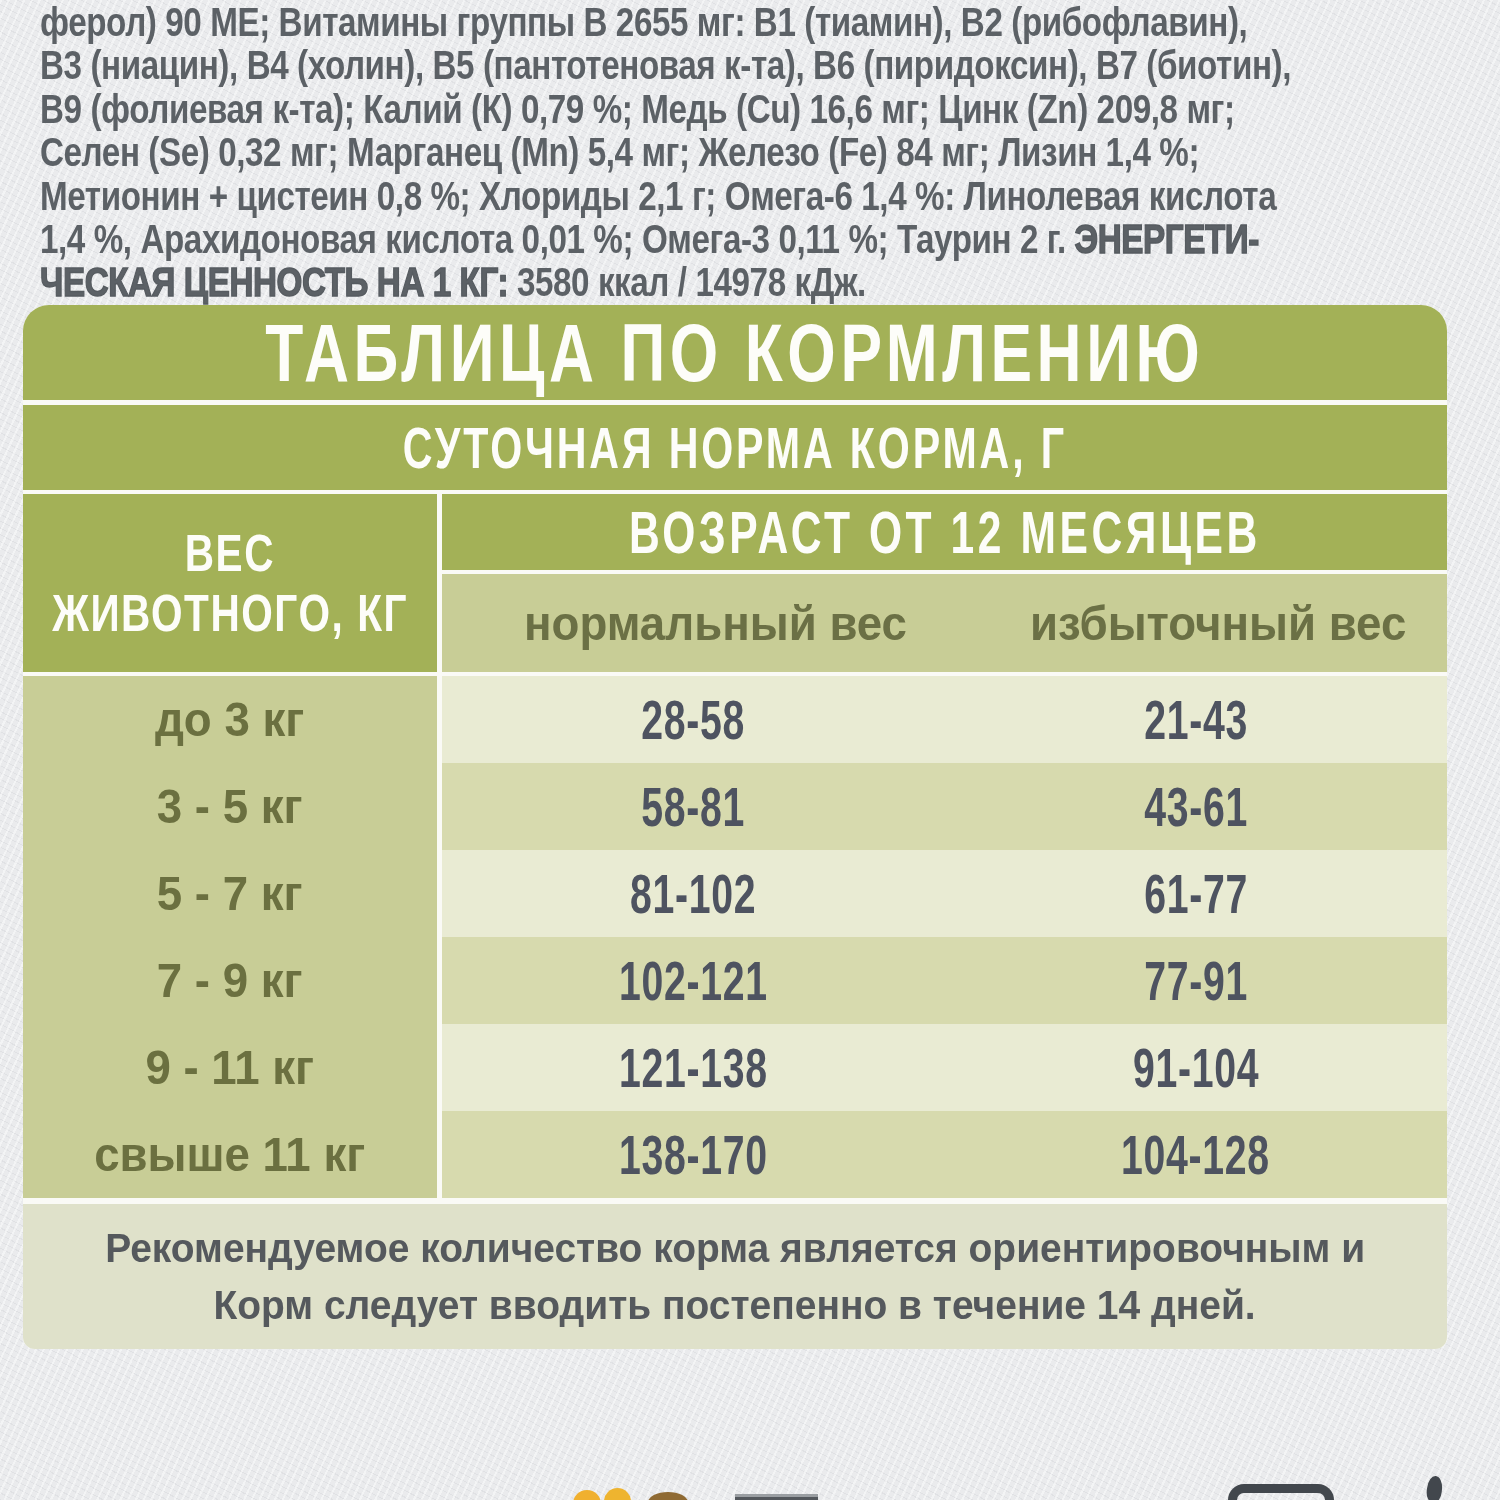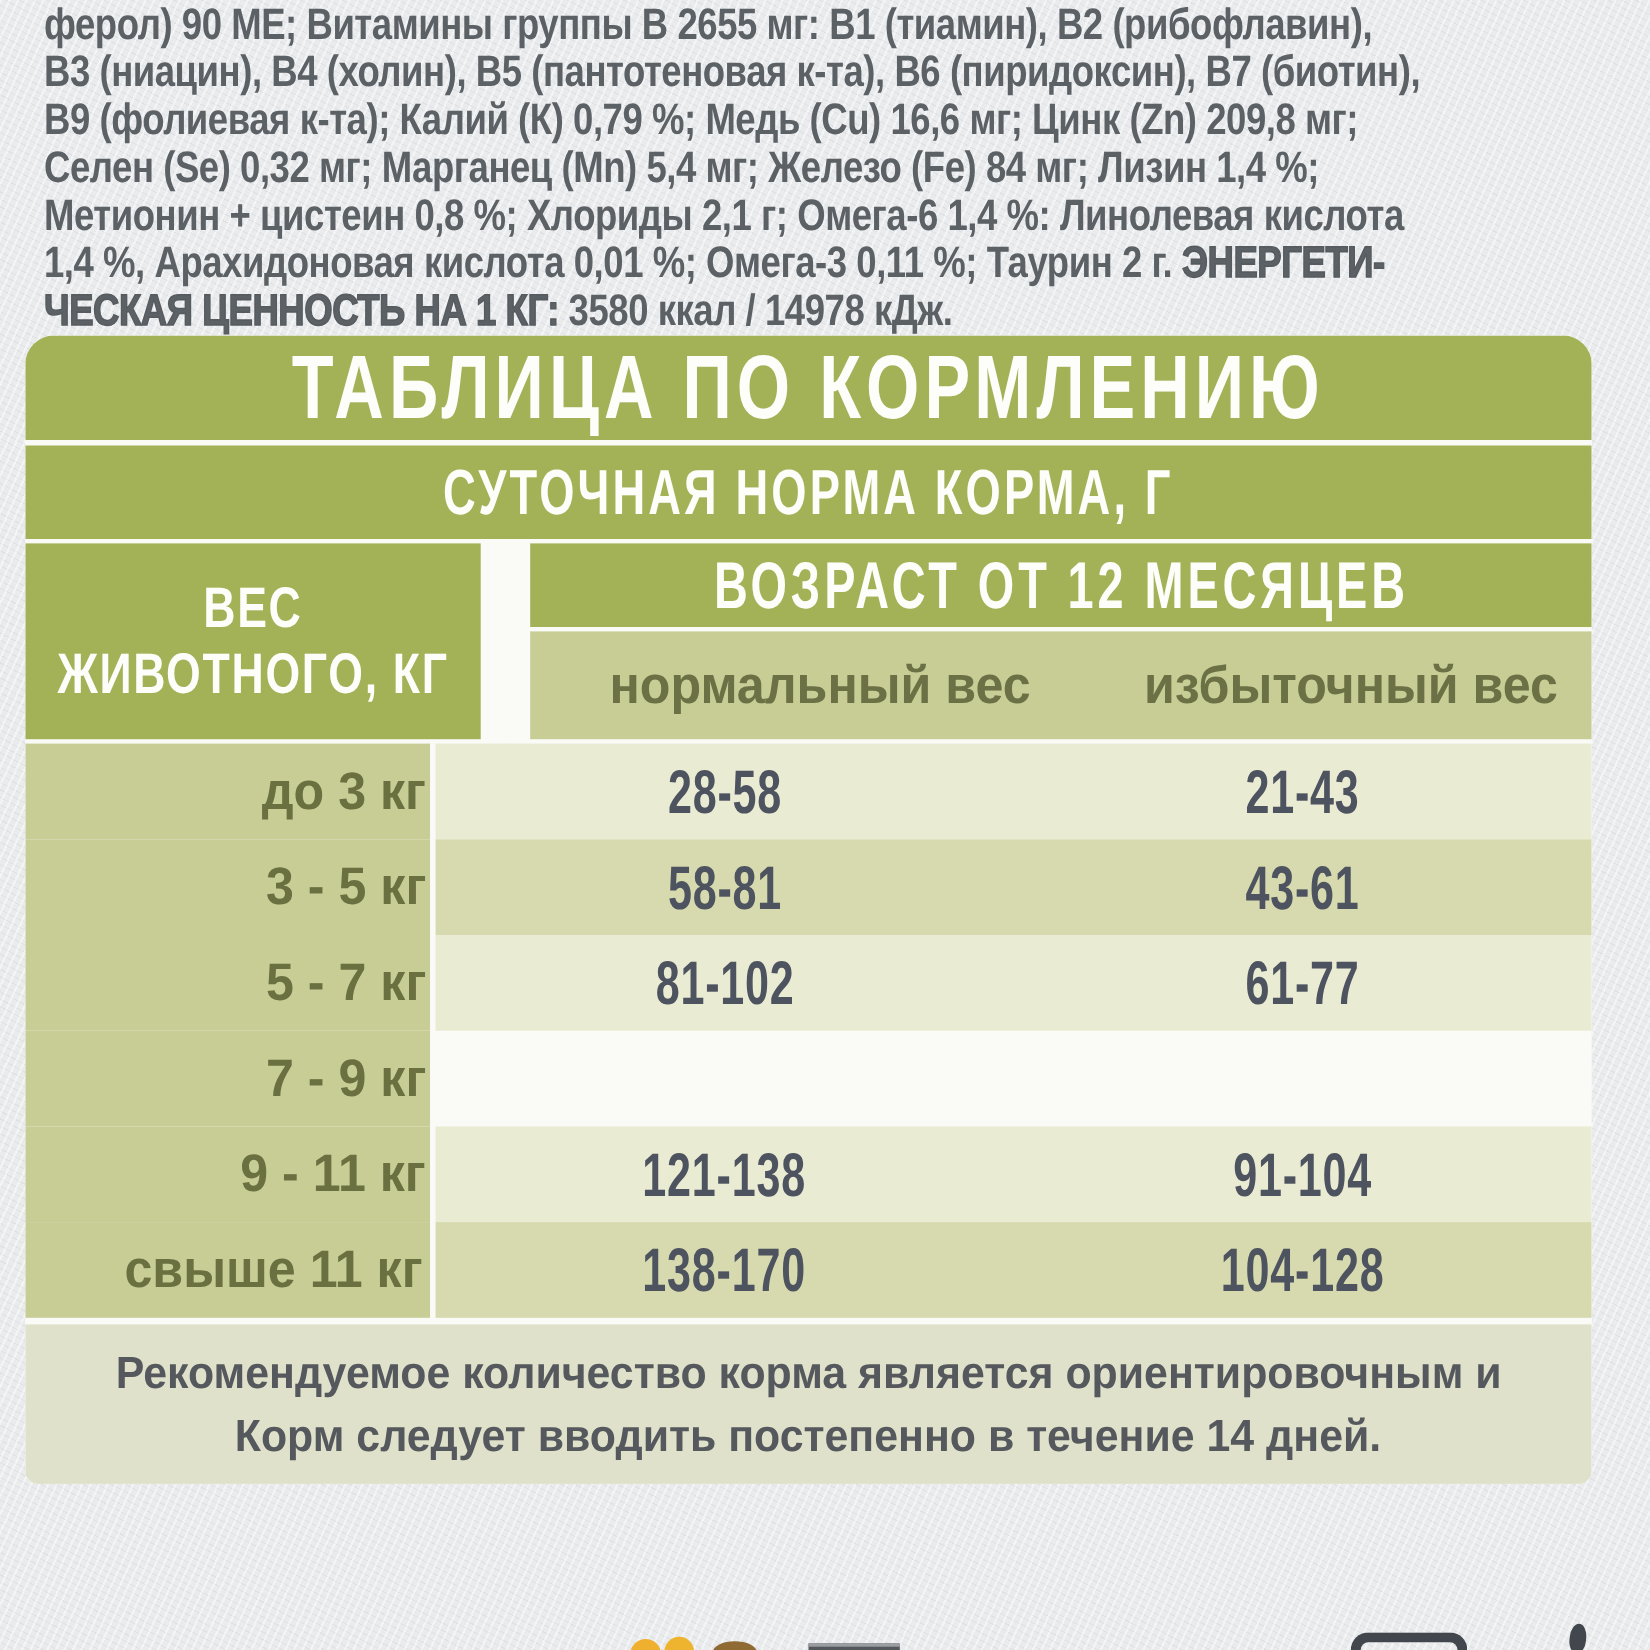--- a/index.html
+++ b/index.html
@@ -24,29 +24,29 @@
   
   .ftable{
     position:absolute;left:23px;top:305px;width:1424px;
     background:#fafaf6;border-radius:26px 26px 12px 12px;overflow:hidden;
   }
   .band{background:#a3b157;display:flex;align-items:center;justify-content:center;}
   .band-title{height:95px;}
   .band-subtitle{height:85px;}
   .gap{background:#fafaf6;}
   .g5{height:5px;} .g4{height:4px;} .g6{height:6px;}
-  .hdr-row{display:flex;height:178px;gap:20px;}
+  .hdr-row{display:flex;height:178px;}
   .w-hdr{width:414px;background:#a3b157;display:flex;flex-direction:column;align-items:center;justify-content:center;gap:8px;}
   .vgap{width:5px;background:#fafaf6;flex:0 0 5px;}
   .age-col{flex:1;display:flex;flex-direction:column;}
   .age-band{height:76px;background:#a3b157;display:flex;align-items:center;justify-content:center;}
   .subcol-band{flex:1;background:#c8cd96;display:flex;}
   .subcol{flex:1;display:flex;align-items:center;justify-content:center;margin-left:44px;}
   .data-row{display:flex;height:87px;}
-  .w-cell{width:368px;background:#c8cd96;display:flex;align-items:center;justify-content:flex-end;}
+  .w-cell{width:414px;background:#c8cd96;display:flex;align-items:center;justify-content:center;}
   .d-cell{flex:1;display:flex;}
   .data-row:nth-child(odd) .d-cell{background:#e9ebd3;}
   .data-row:nth-child(even) .d-cell{background:#d7daae;}
   .half{flex:1;display:flex;align-items:center;justify-content:center;}
   .note{height:145px;background:#dfe1ca;display:flex;flex-direction:column;align-items:center;justify-content:center;}
   .note-line{height:57px;display:flex;align-items:center;justify-content:center;}
 
   
   .cond{display:inline-block;white-space:nowrap;}
   .t-title{font-size:82px;font-weight:700;color:#fdfdf9;letter-spacing:6px;transform:scaleX(0.76);}
@@ -152,20 +152,28 @@
           <div class="half">
             <span class="cond val">61-77</span>
           </div>
         </div>
       </div>
       <div class="data-row">
         <div class="w-cell">
           <span class="cond rlabel">7 - 9 кг</span>
         </div>
         <div class="vgap"></div>
+        <div class="d-cell">
+          <div class="half">
+            <span class="cond val">102-121</span>
+          </div>
+          <div class="half">
+            <span class="cond val">77-91</span>
+          </div>
+        </div>
       </div>
       <div class="data-row">
         <div class="w-cell">
           <span class="cond rlabel">9 - 11 кг</span>
         </div>
         <div class="vgap"></div>
         <div class="d-cell">
           <div class="half">
             <span class="cond val">121-138</span>
           </div>

